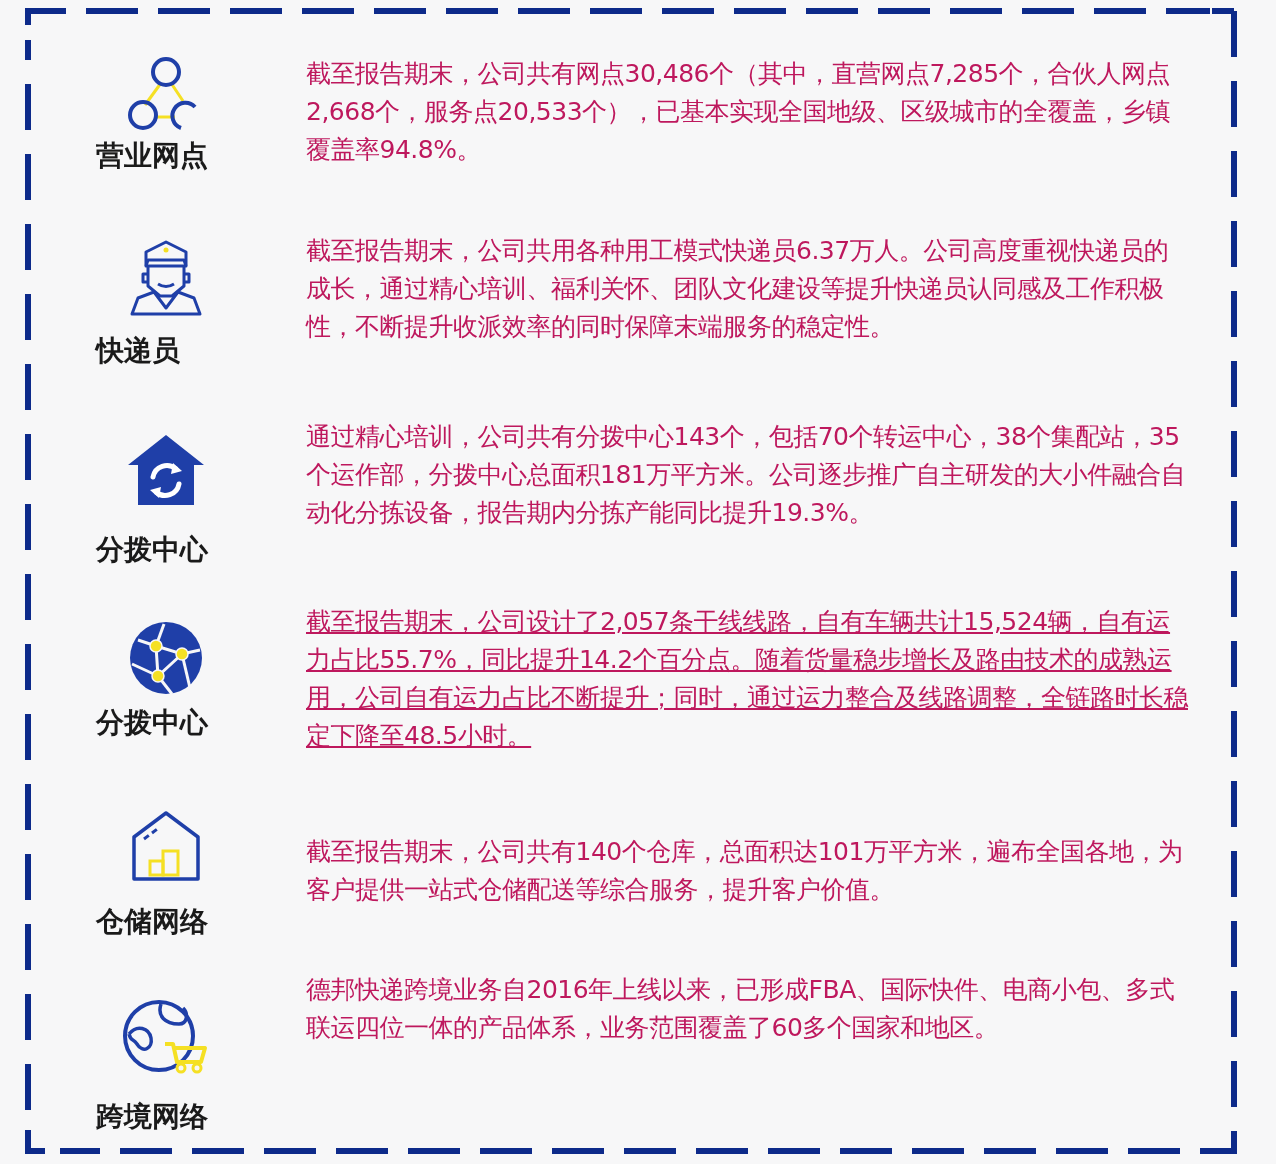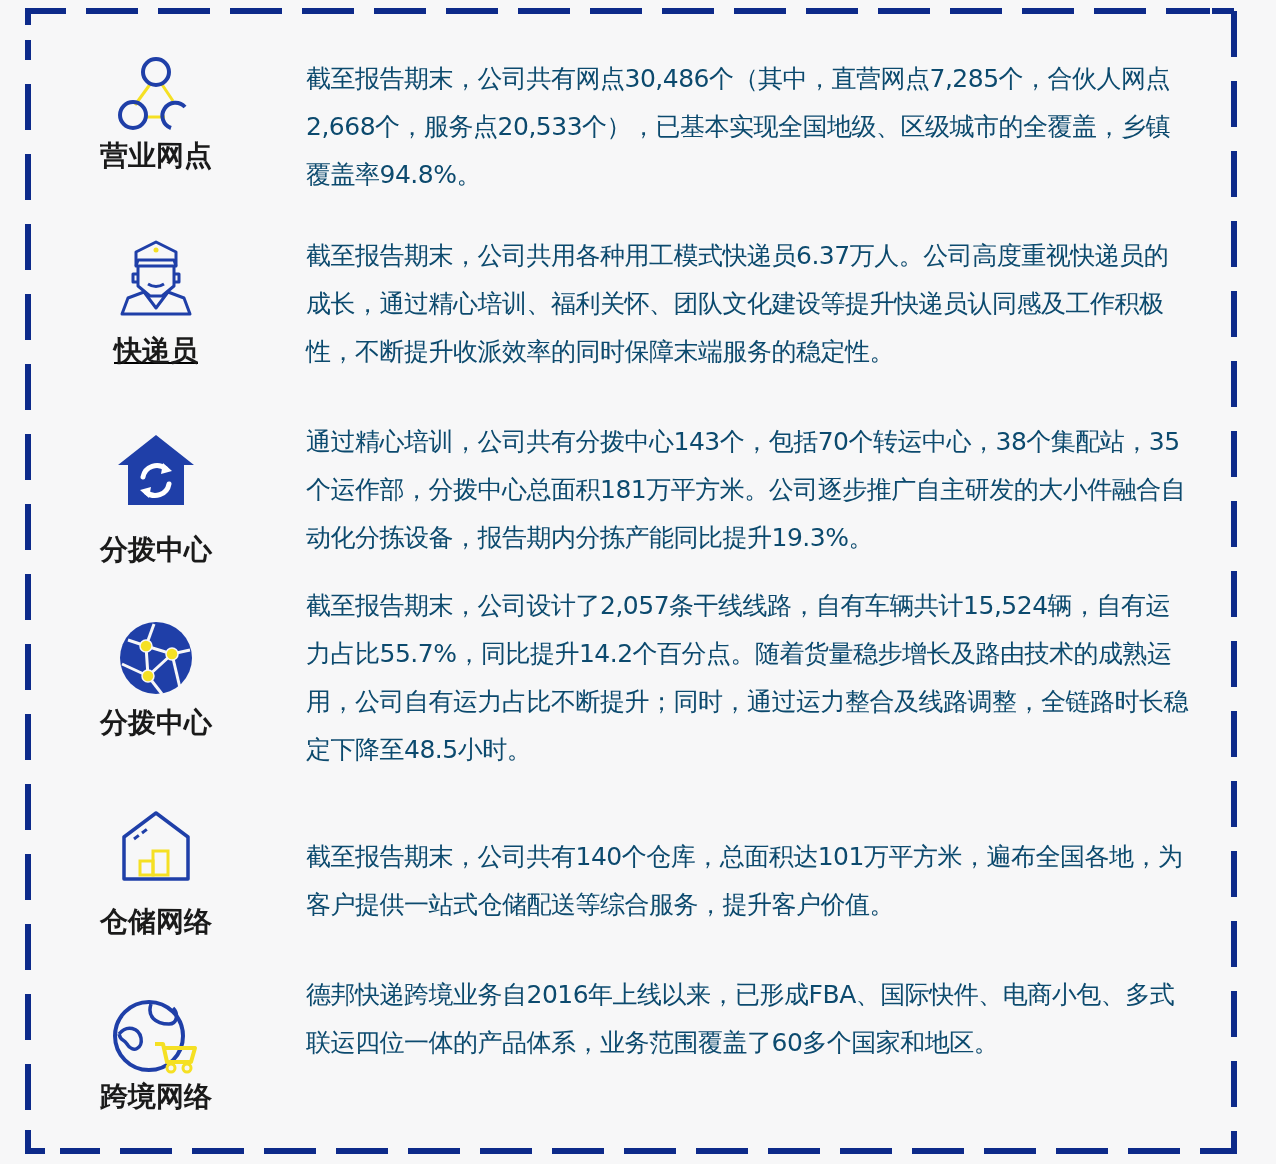--- a/index.html
+++ b/index.html
@@ -2,29 +2,29 @@
 <html><head>
 <meta charset="utf-8">
 <style>
   html, body { margin:0; padding:0; }
   body {
     width:1276px; height:1164px; background:#f7f7f8; position:relative; overflow:hidden;
     font-family:"DejaVu Sans","Liberation Sans",sans-serif;
   }
   .border-svg { position:absolute; left:0; top:0; width:1276px; height:1164px; pointer-events:none; }
   .section { position:absolute; left:0; width:1276px; }
-  .icon-col { position:absolute; left:86px; width:140px; text-align:center; }
+  .icon-col { position:absolute; left:96px; width:140px; text-align:left; }
   .icon-box { width:140px; display:flex; justify-content:center; }
   .label {
     font-weight:bold; font-size:28px; color:#1a1a1a; letter-spacing:0px; margin-top:6px;
     font-family:"DejaVu Sans",sans-serif;
   }
   .desc {
-    position:absolute; left:306px; width:886px; font-size:25px; line-height:48px;
-    color:#0c4a6e; letter-spacing:-0.5px;
+    position:absolute; left:306px; width:886px; font-size:25px; line-height:38px;
+    color:#be185d; letter-spacing:-0.5px;
   }
 </style>
 </head>
 <body>
 
 <svg class="border-svg" viewBox="0 0 1276 1164">
   <g stroke="#0d2a8a" stroke-width="6" fill="none" stroke-linecap="butt">
     <path d="M28 25 L28 11 L66 11"></path>
     <line x1="86" y1="11" x2="138" y2="11" stroke-dasharray="52 20"></line>
     <line x1="158" y1="11" x2="1210" y2="11" stroke-dasharray="52 20"></line>
@@ -52,21 +52,21 @@
           <path d="M74 52 A13 13 0 1 0 60 73"></path>
         </g>
       </svg>
     </div>
     <div class="label" style="margin-top:2px;">营业网点</div>
   </div>
   <div class="desc" style="top:55px;">截至报告期末，公司共有网点30,486个（其中，直营网点7,285个，合伙人网点2,668个，服务点20,533个），已基本实现全国地级、区级城市的全覆盖，乡镇覆盖率94.8%。</div>
 </div>
 
 <div class="section">
-  <div class="icon-col" style="top:238px;text-decoration:underline;">
+  <div class="icon-col" style="top:238px;">
     <div class="icon-box">
       <svg width="80" height="80" viewBox="0 0 80 80">
         <g stroke="#1f3fa8" stroke-width="3" fill="none" stroke-linejoin="round">
           <path d="M20 14 L40 4 L60 14 L60 28 L20 28 Z"></path>
           <path d="M20 28 L22 22 L58 22 L60 28"></path>
           <path d="M22 28 L22 48 L34 58 L46 58 L58 48 L58 28"></path>
           <path d="M22 36 L17 36 L17 44 L22 44"></path>
             <path d="M58 36 L63 36 L63 44 L58 44"></path>
           <path d="M32 46 Q40 51 48 46"></path>
           <path d="M6 76 L12 60 L28 54 L40 70 L52 54 L68 60 L74 76 Z"></path>
@@ -110,21 +110,21 @@
           <path d="M54 34 L62 68"></path>
           <path d="M4 44 L30 56"></path>
         </g>
         <circle cx="28" cy="26" r="6" fill="#f5e024" stroke="#f7f7f8" stroke-width="1.5"></circle>
         <circle cx="54" cy="34" r="6" fill="#f5e024" stroke="#f7f7f8" stroke-width="1.5"></circle>
         <circle cx="30" cy="56" r="6" fill="#f5e024" stroke="#f7f7f8" stroke-width="1.5"></circle>
       </svg>
     </div>
     <div class="label" style="margin-top:8px;">分拨中心</div>
   </div>
-  <div class="desc" style="top:582px;">截至报告期末，公司设计了2,057条干线线路，自有车辆共计15,524辆，自有运力占比55.7%，同比提升14.2个百分点。随着货量稳步增长及路由技术的成熟运用，公司自有运力占比不断提升；同时，通过运力整合及线路调整，全链路时长稳定下降至48.5小时。</div>
+  <div class="desc" style="top:603px;text-decoration:underline;">截至报告期末，公司设计了2,057条干线线路，自有车辆共计15,524辆，自有运力占比55.7%，同比提升14.2个百分点。随着货量稳步增长及路由技术的成熟运用，公司自有运力占比不断提升；同时，通过运力整合及线路调整，全链路时长稳定下降至48.5小时。</div>
 </div>
 
 <div class="section">
   <div class="icon-col" style="top:809px;">
     <div class="icon-box">
       <svg width="72" height="74" viewBox="0 0 72 74">
         <path d="M4 70 L4 28 L36 4 L68 28 L68 70 Z" fill="none" stroke="#1f3fa8" stroke-width="3.5" stroke-linejoin="round"></path>
         <path d="M14 30 L30 18" stroke="#1f3fa8" stroke-width="3" stroke-dasharray="6 4"></path>
         <rect x="20" y="52" width="13" height="14" fill="none" stroke="#f5e024" stroke-width="3"></rect>
         <rect x="33" y="42" width="15" height="24" fill="none" stroke="#f5e024" stroke-width="3"></rect>
@@ -142,16 +142,16 @@
         <circle cx="38" cy="38" r="34" fill="none" stroke="#1f3fa8" stroke-width="4"></circle>
         <path d="M40 6 C36 18 44 26 58 26 C66 26 68 16 62 10" fill="none" stroke="#1f3fa8" stroke-width="3.5"></path>
         <path d="M8 36 C16 26 28 30 30 40 C32 50 22 56 16 46 C12 40 10 44 8 36" fill="none" stroke="#1f3fa8" stroke-width="3.5"></path>
         <g stroke="#f5e024" stroke-width="4" fill="none" stroke-linejoin="round">
           <path d="M44 46 L52 46 L56 64 L80 64 L84 50 L54 50"></path>
         </g>
         <circle cx="60" cy="70" r="4" fill="none" stroke="#f5e024" stroke-width="3"></circle>
         <circle cx="76" cy="70" r="4" fill="none" stroke="#f5e024" stroke-width="3"></circle>
       </svg>
     </div>
-    <div class="label" style="margin-top:4px;">跨境网络</div>
+    <div class="label" style="margin-top:24px;">跨境网络</div>
   </div>
   <div class="desc" style="top:971px;">德邦快递跨境业务自2016年上线以来，已形成FBA、国际快件、电商小包、多式联运四位一体的产品体系，业务范围覆盖了60多个国家和地区。</div>
 </div>
 
 </body></html>

